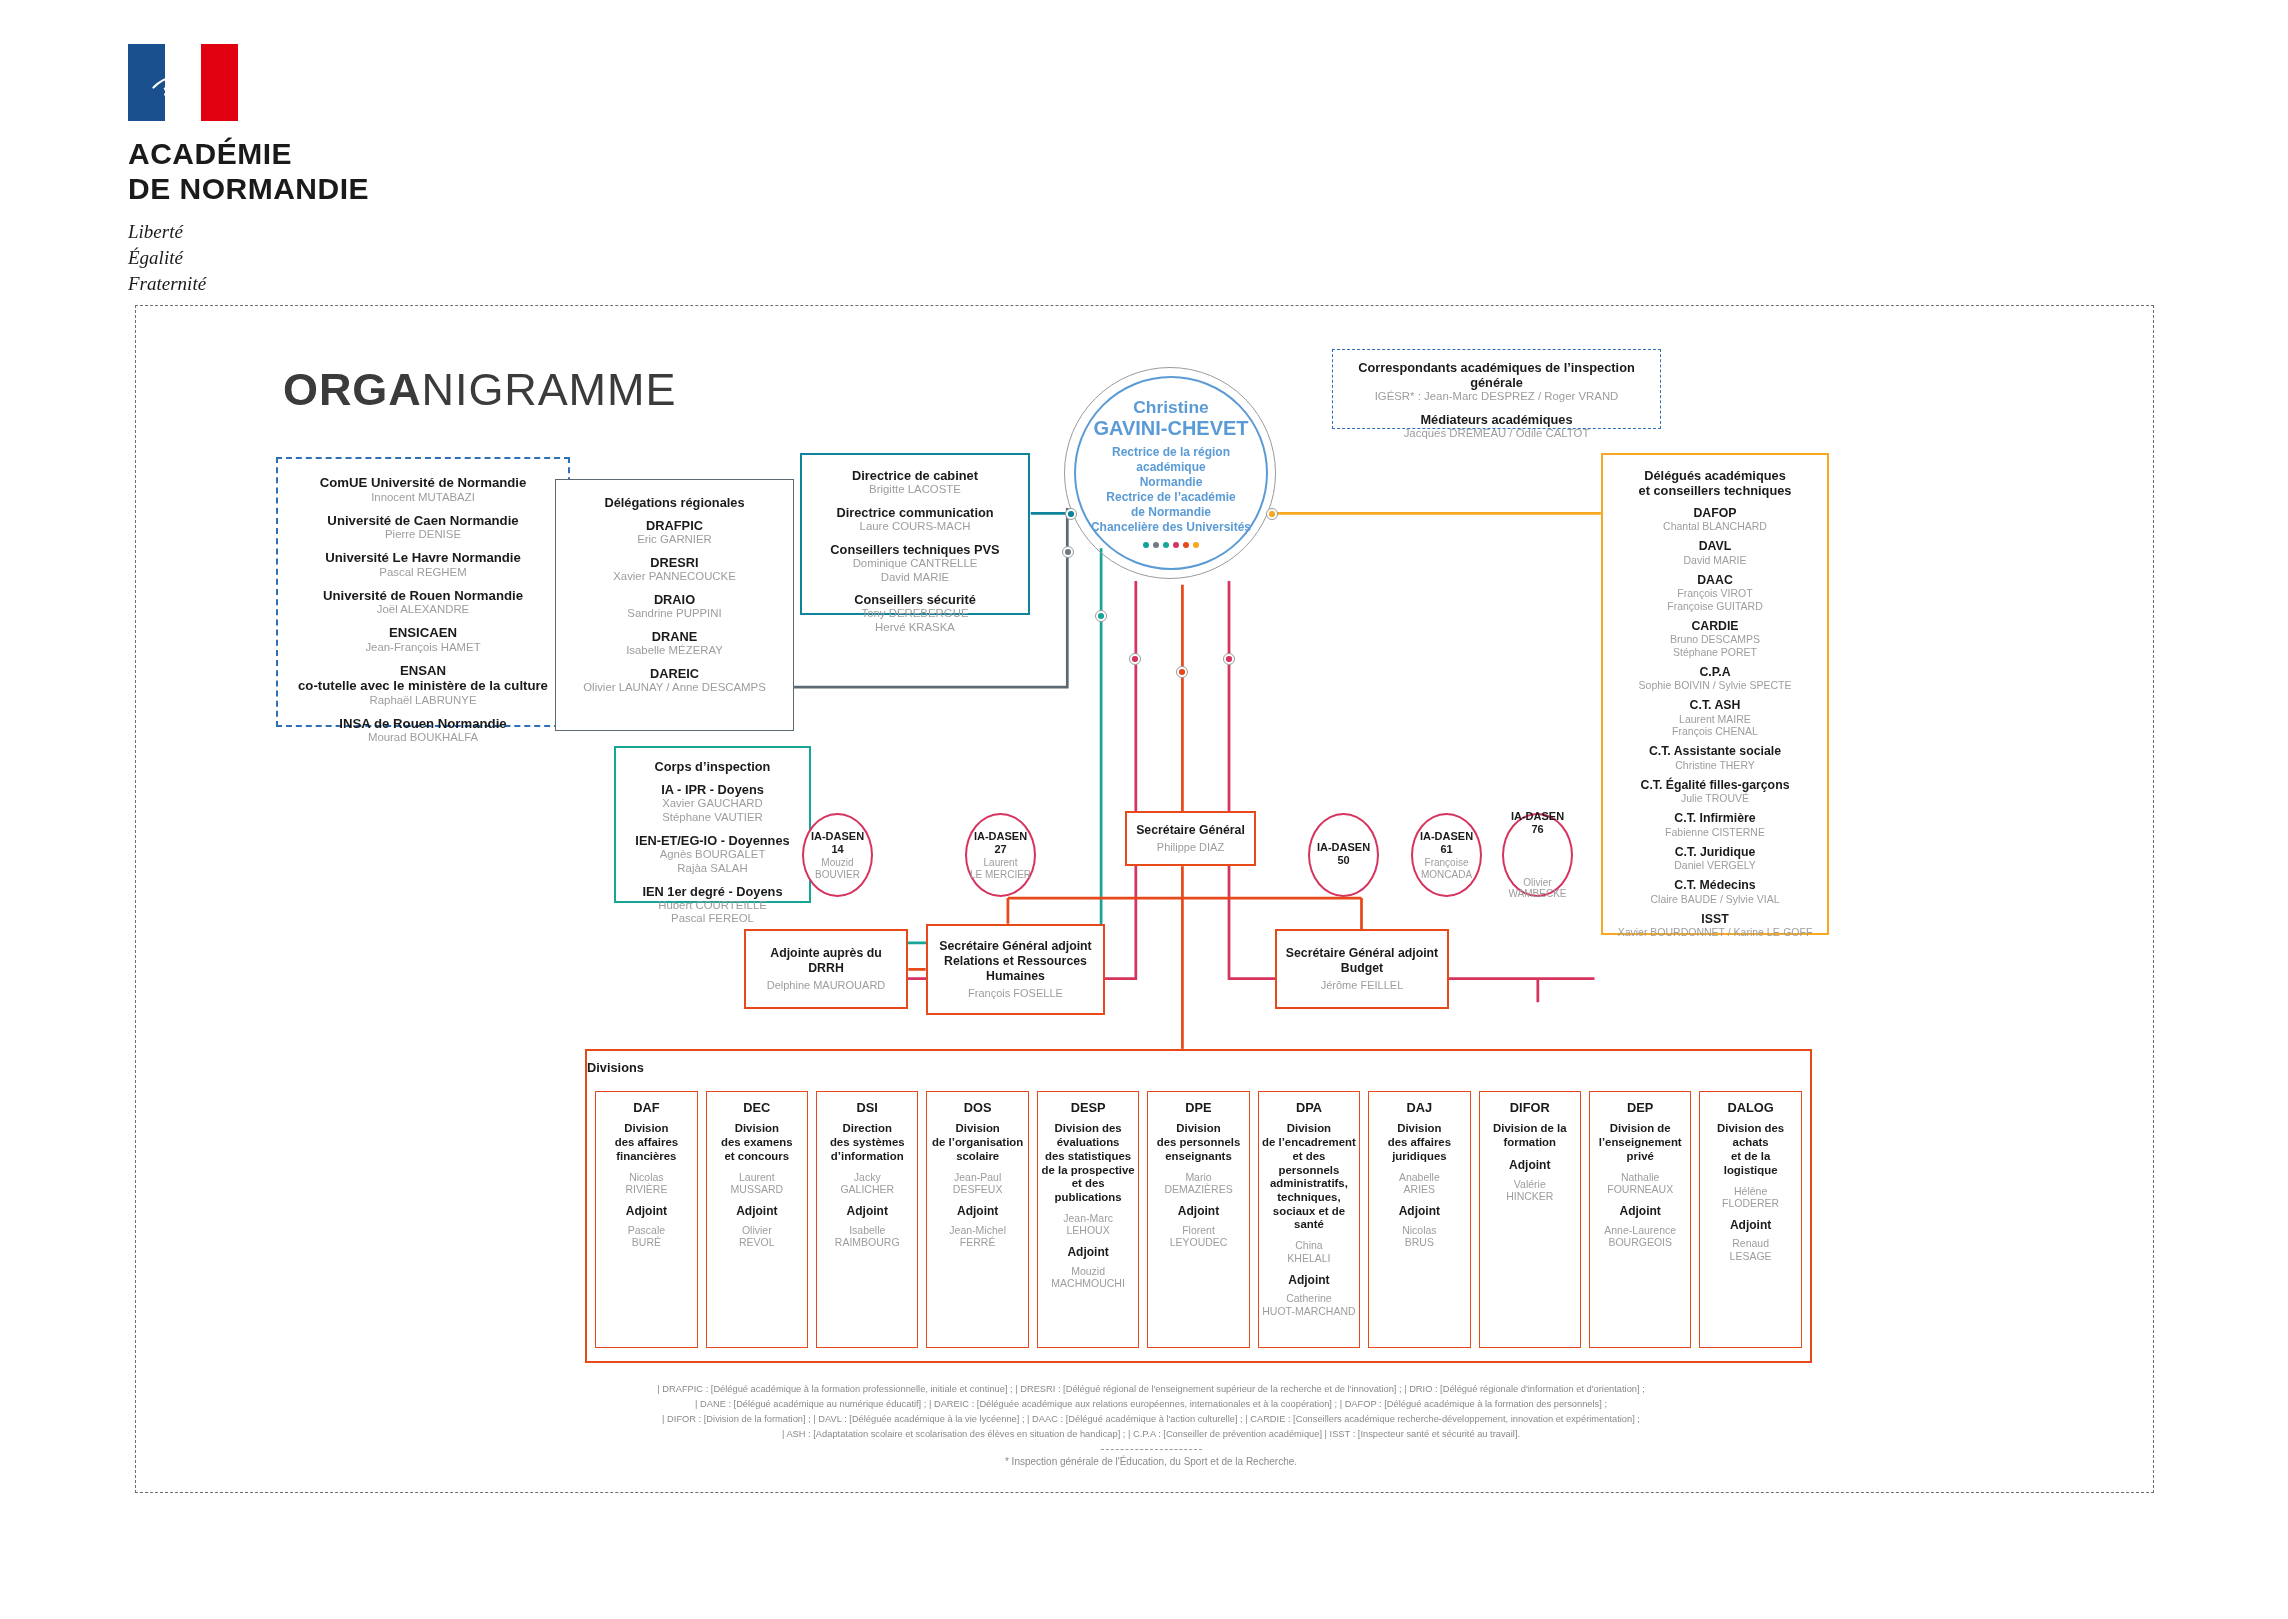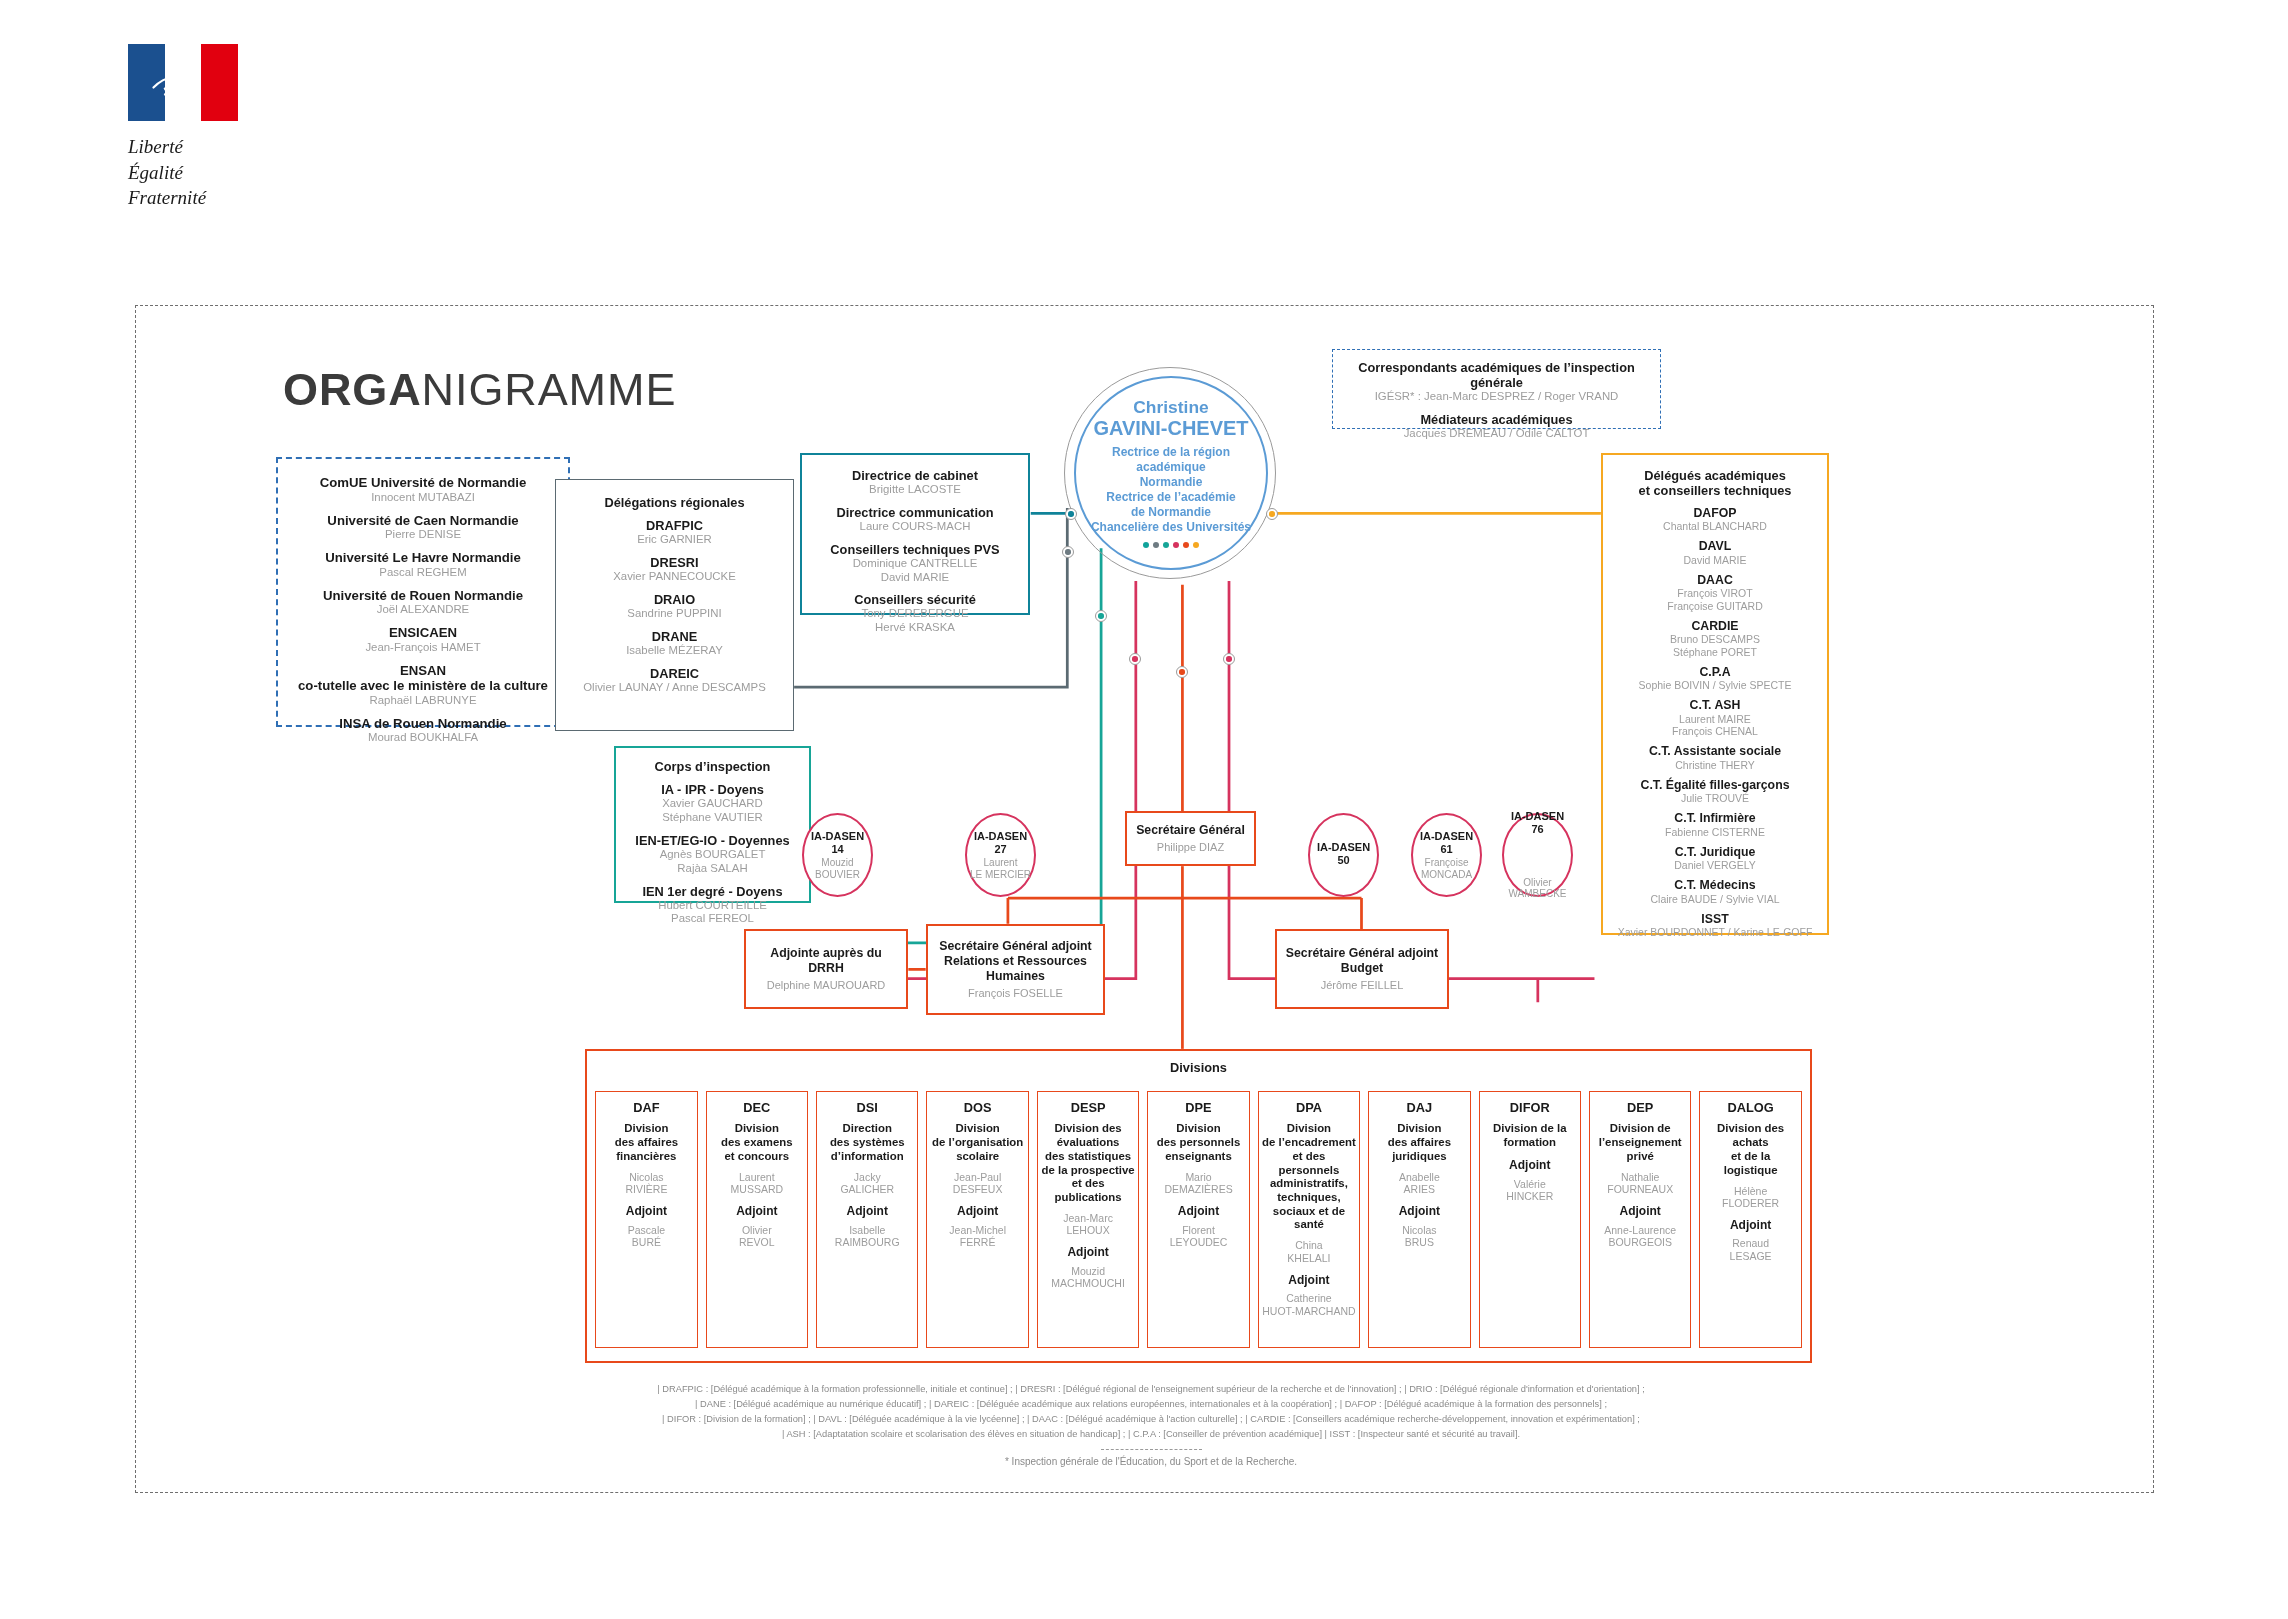--- a/index.html
+++ b/index.html
@@ -145,21 +145,21 @@
   #box-drrh     { left:744px;  top:929px; width:164px; height:80px; }
   #box-sga-rh   { left:926px; top:924px; width:179px; height:91px; }
   #box-sga-bud  { left:1275px; top:929px; width:174px; height:80px; }
 
   
   #divisions-box {
     position:absolute; left:585px; top:1049px; width:1227px; height:314px;
     border:2.7px solid #e8491b; background:#fff;
   }
   #divisions-label {
-    text-align:center; font-size:12.8px; font-weight:bold; margin-top:9.1px; color:#1a1a1a;
+    text-align:left; font-size:12.8px; font-weight:bold; margin-top:9.1px; color:#1a1a1a;
   }
   #divisions-row {
     position:absolute; left:8.2px; top:40px; right:8.2px; bottom:12.8px;
     display:flex; gap:8px;
   }
   .division {
     flex:1 1 0; border:1.8px solid #e8491b; background:#fff;
     padding:9.1px 2.7px 3.7px; text-align:center;
   }
   .division .code { font-size:12.8px; font-weight:bold; color:#1a1a1a; line-height:1.1; }
@@ -187,20 +187,24 @@
 
   <div id="logo-block">
     <div class="flag">
       <div class="blue"></div>
         <div class="white"></div>
         <div class="red"></div>
       <svg class="marianne" viewBox="0 0 76 50">
         <path d="M6 30 C14 22, 22 18, 30 20 C26 24, 22 28, 18 32 C24 30, 30 26, 34 24 C30 30, 24 34, 18 38 C26 36, 32 32, 38 28" fill="none" stroke="#ffffff" stroke-width="2.4" stroke-linecap="round"></path>
         <path d="M40 12 C48 10, 54 16, 53 24 C52 32, 46 38, 42 40 C44 34, 45 28, 44 22 C43 17, 42 14, 40 12 Z" fill="#ffffff"></path>
       </svg>
+    </div>
+    <div id="logo-title">
+      <div>ACADÉMIE</div>
+      <div>DE NORMANDIE</div>
     </div>
     <div id="logo-devise">
       <div>Liberté</div>
       <div>Égalité</div>
       <div>Fraternité</div>
     </div>
   </div>
 
   <div id="outer-frame"></div>
 

